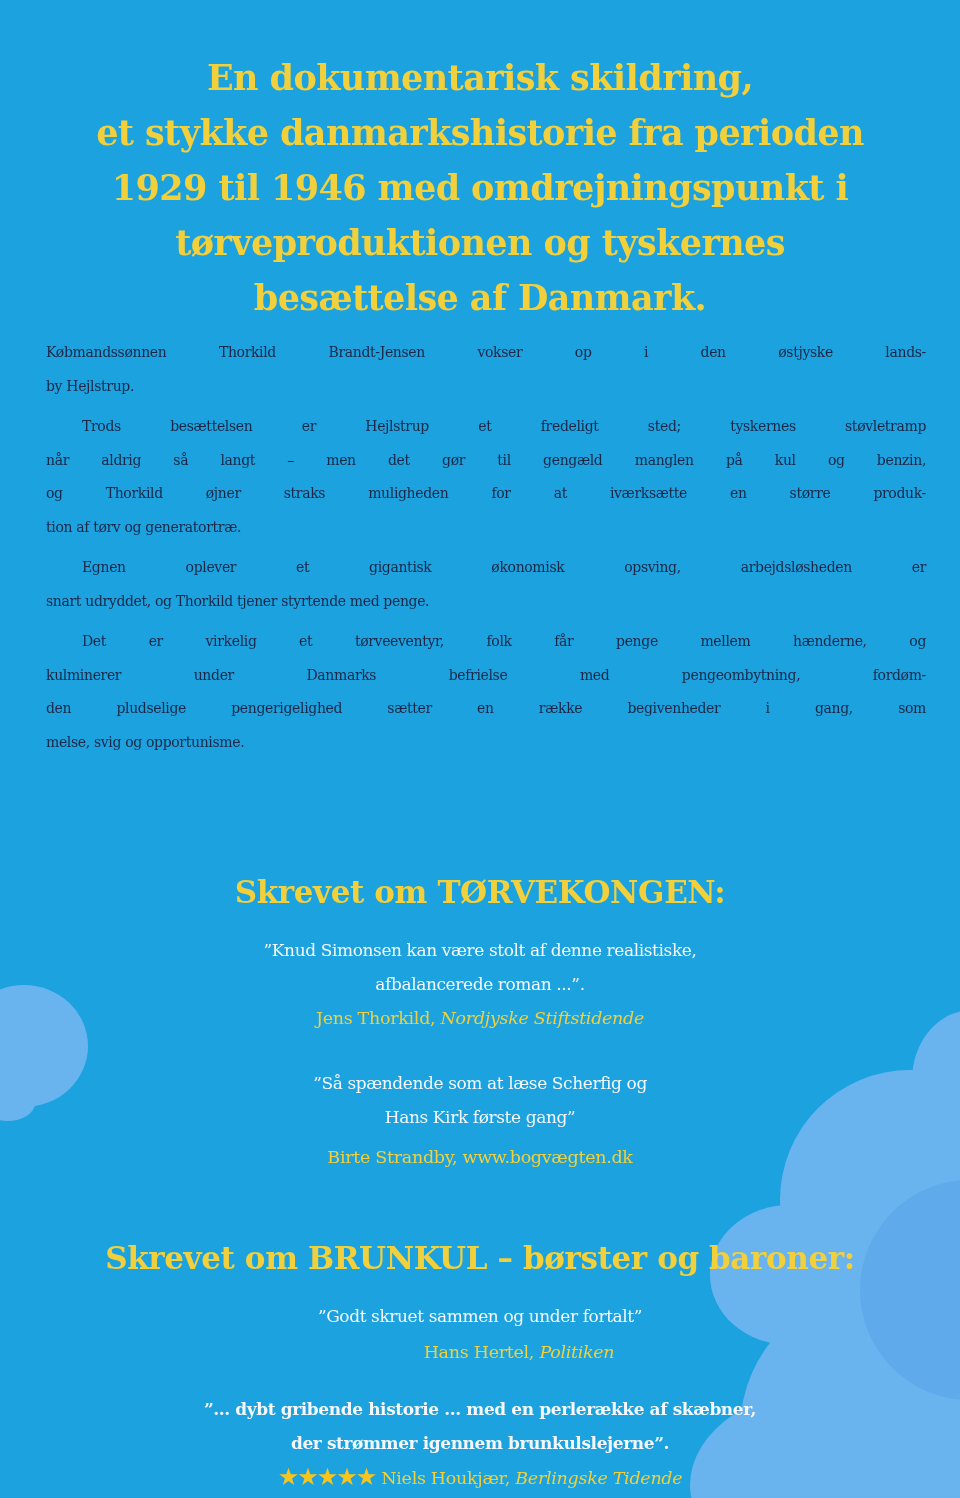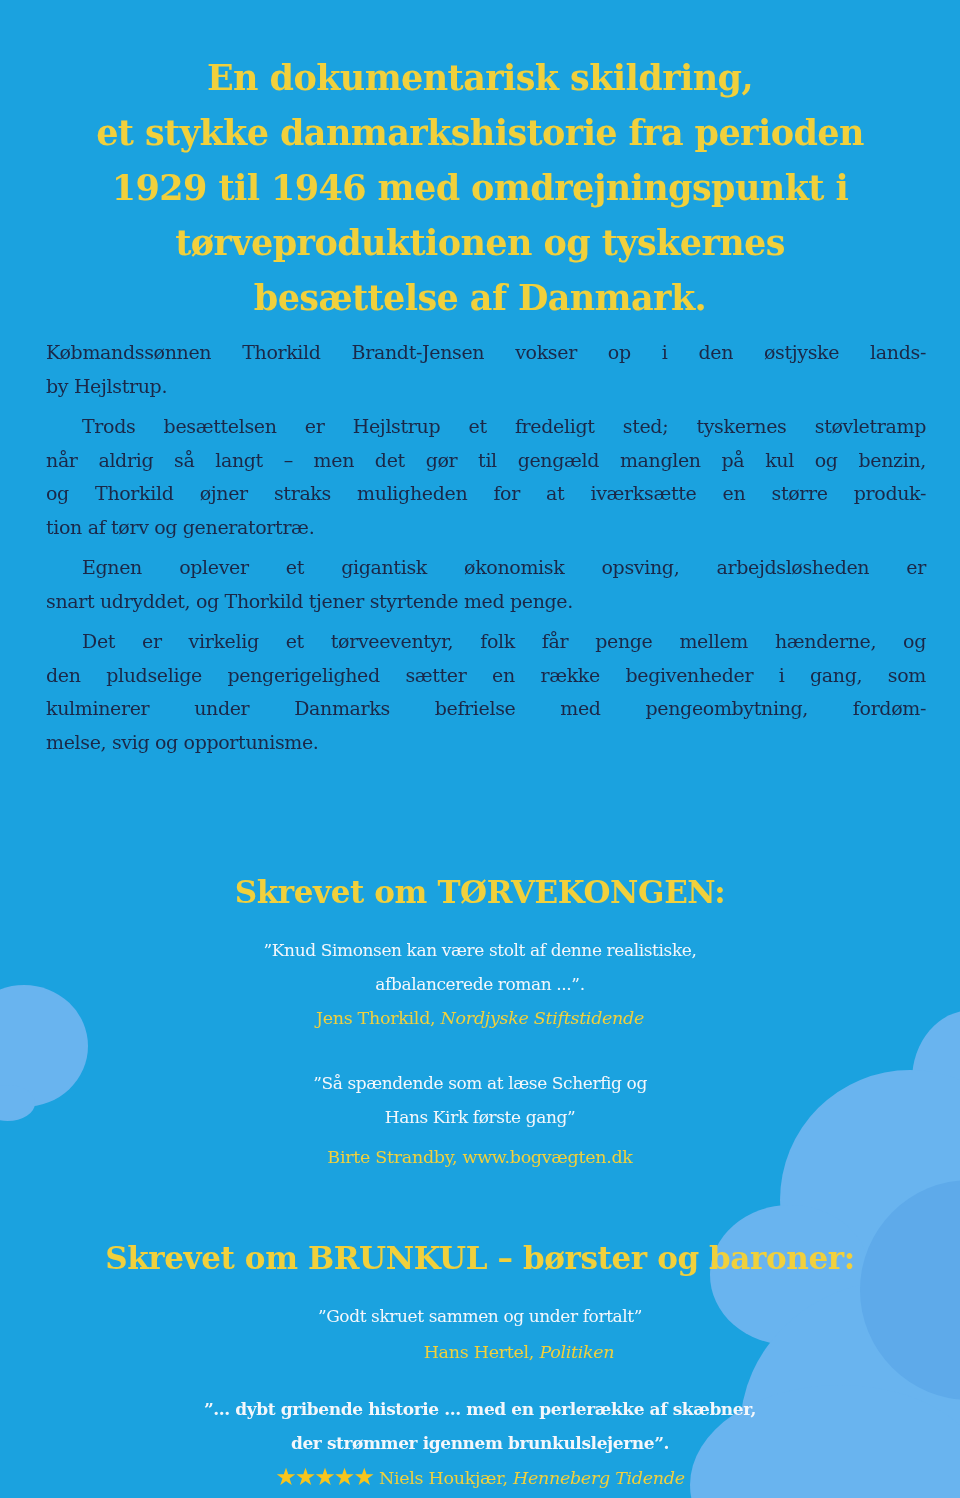--- a/index.html
+++ b/index.html
@@ -14,21 +14,21 @@
 
   .headline {
     position: absolute; left: 0; width: 960px; top: 34px;
     text-align: center; color: #f1d03c; font-weight: bold;
     font-size: 35px; line-height: 55px; letter-spacing: -0.6px; margin-top: 16px;
   }
   .headline div { white-space: nowrap; }
 
   .body {
     position: absolute; left: 46px; width: 880px; top: 336px;
-    color: #1b2848; font-size: 19px; line-height: 33.5px;
+    color: #1b2848; font-size: 14px; line-height: 33.5px;
     letter-spacing: -0.35px;
   }
   .body p { margin: 0 0 7px 0; }
   .body .line { display: block; white-space: nowrap; text-align: justify; text-align-last: justify; }
   .body .line.last { text-align-last: left; }
   .body .indent { padding-left: 36px; }
 
   .section-heading {
     position: absolute; left: 0; width: 960px; text-align: center;
     color: #f1d03c; font-weight: bold; font-size: 31px; letter-spacing: -0.4px;
@@ -79,22 +79,22 @@
     <span class="line">når aldrig så langt – men det gør til gengæld manglen på kul og benzin,</span>
     <span class="line">og Thorkild øjner straks muligheden for at iværksætte en større produk-</span>
     <span class="line last">tion af tørv og generatortræ.</span>
   </p>
   <p>
     <span class="line indent">Egnen oplever et gigantisk økonomisk opsving, arbejdsløsheden er</span>
     <span class="line last">snart udryddet, og Thorkild tjener styrtende med penge.</span>
   </p>
   <p>
     <span class="line indent">Det er virkelig et tørveeventyr, folk får penge mellem hænderne, og</span>
+    <span class="line">kulminerer under Danmarks befrielse med pengeombytning, fordøm-</span>
     <span class="line">den pludselige pengerigelighed sætter en række begivenheder i gang, som</span>
-    <span class="line">kulminerer under Danmarks befrielse med pengeombytning, fordøm-</span>
     <span class="line last">melse, svig og opportunisme.</span>
   </p>
 </div>
 
 <div class="section-heading" style="top:874px;">Skrevet om TØRVEKONGEN:</div>
 
 <div class="quote" style="top:933px;">
   <div>”Knud Simonsen kan være stolt af denne realistiske,</div>
   <div>afbalancerede roman ...”.</div>
 </div>
@@ -117,14 +117,14 @@
 </div>
 <div class="source" style="top:1342px;margin-left:39px;">
   <span>Hans Hertel, </span><em>Politiken</em>
 </div>
 
 <div class="quote" style="top:1392px;font-weight:bold;">
   <div>”... dybt gribende historie ...  med en perlerække af skæbner,</div>
   <div>der strømmer igennem brunkulslejerne”.</div>
 </div>
 <div class="source" style="top:1463px;">
-  <span class="stars">★★★★★</span><span>Niels Houkjær, </span><em>Henneberg Tidende</em>
+  <span class="stars">★★★★★</span><span>Niels Houkjær, </span><em>Berlingske Tidende</em>
 </div>
 
 </body></html>

